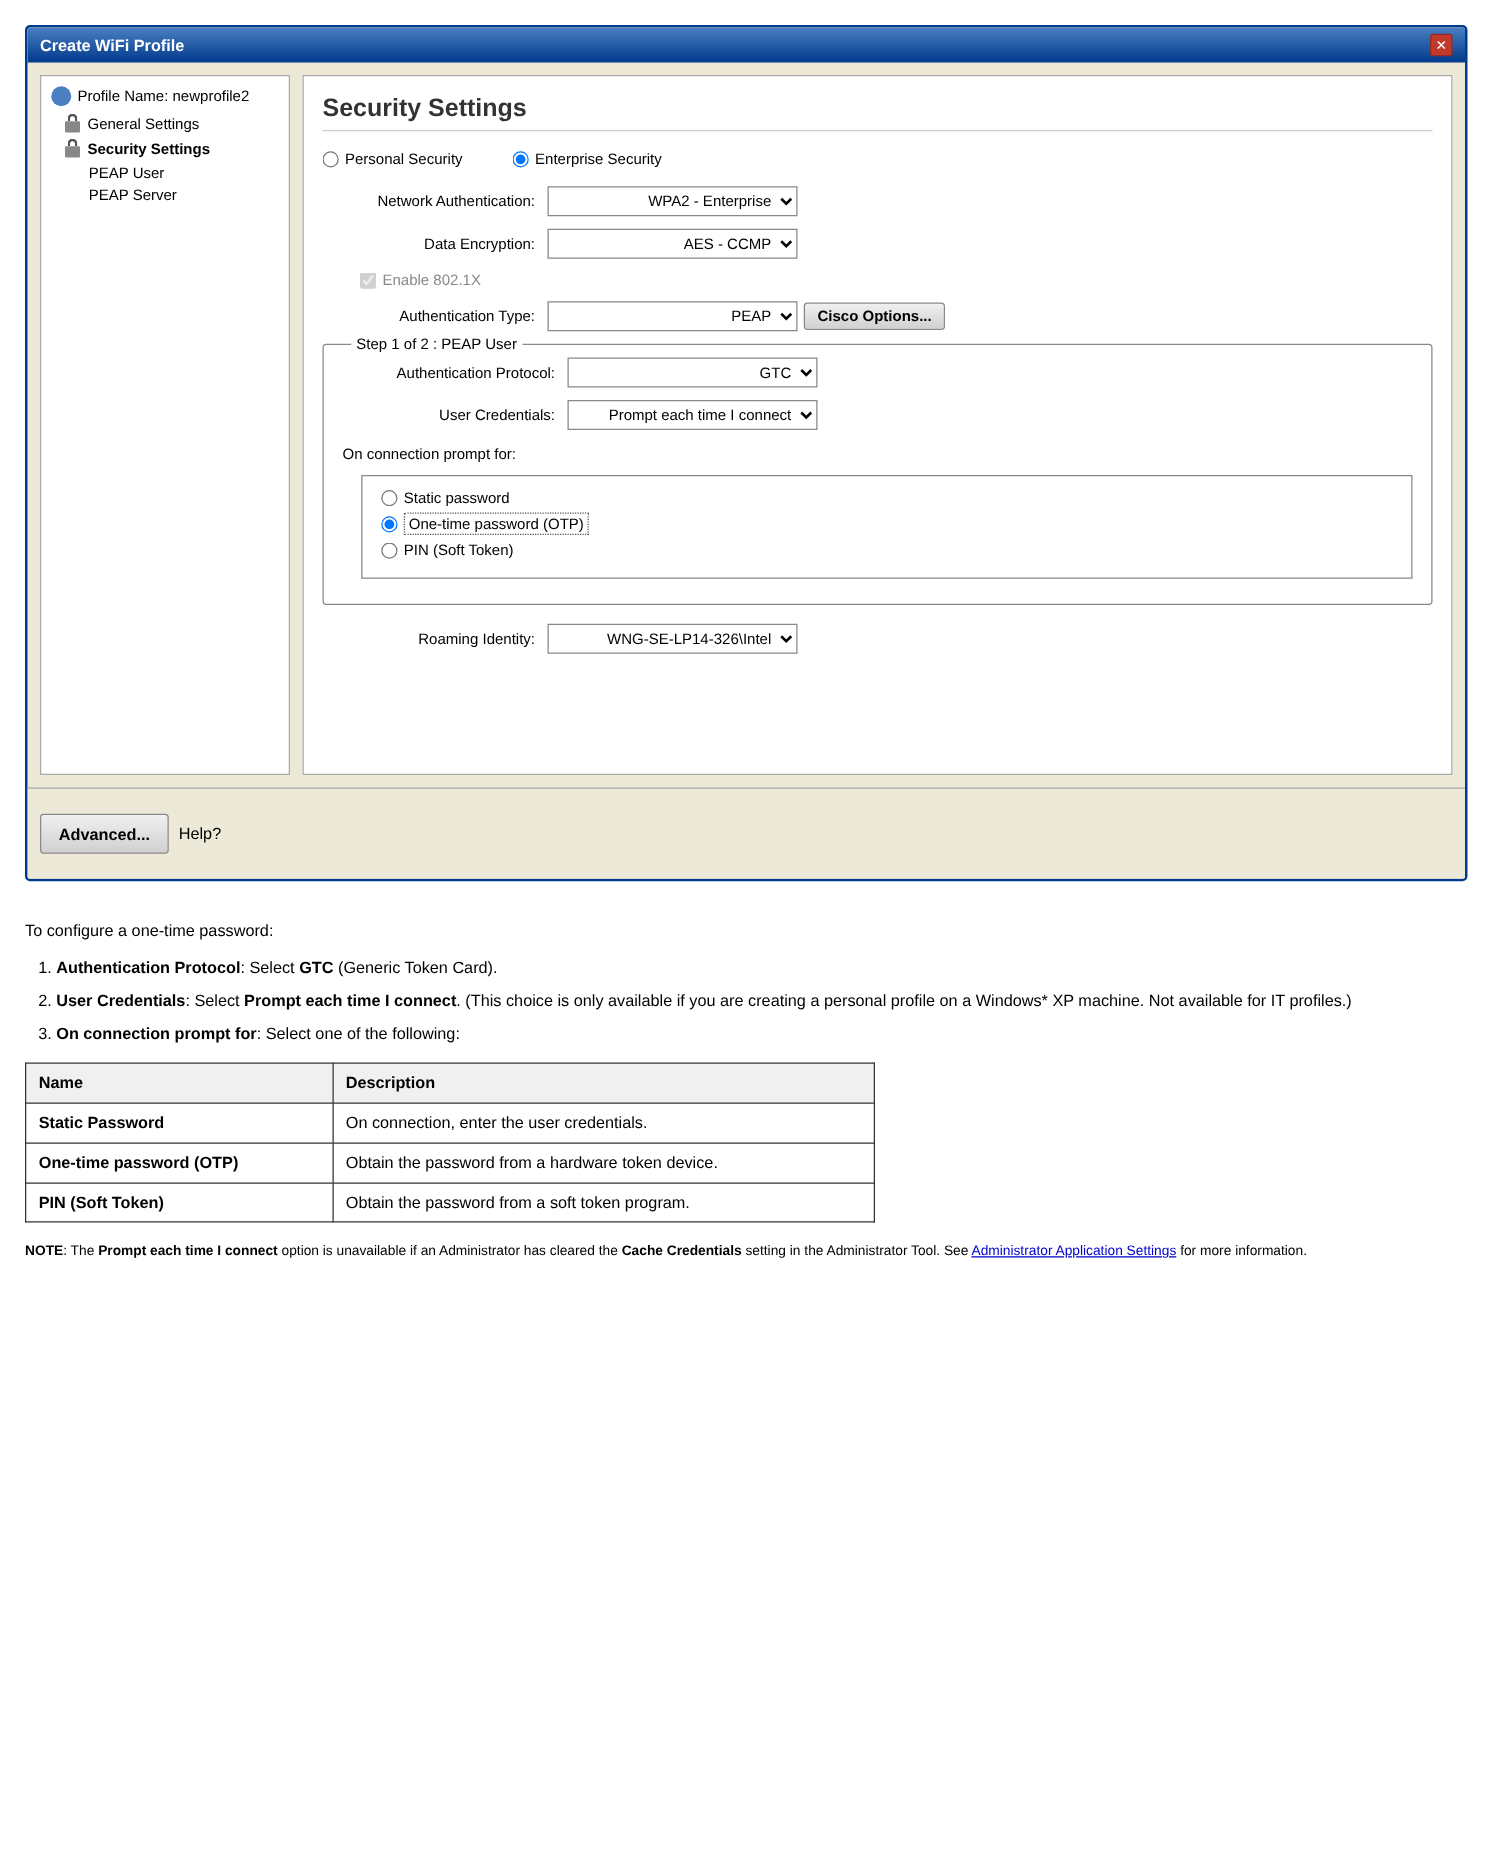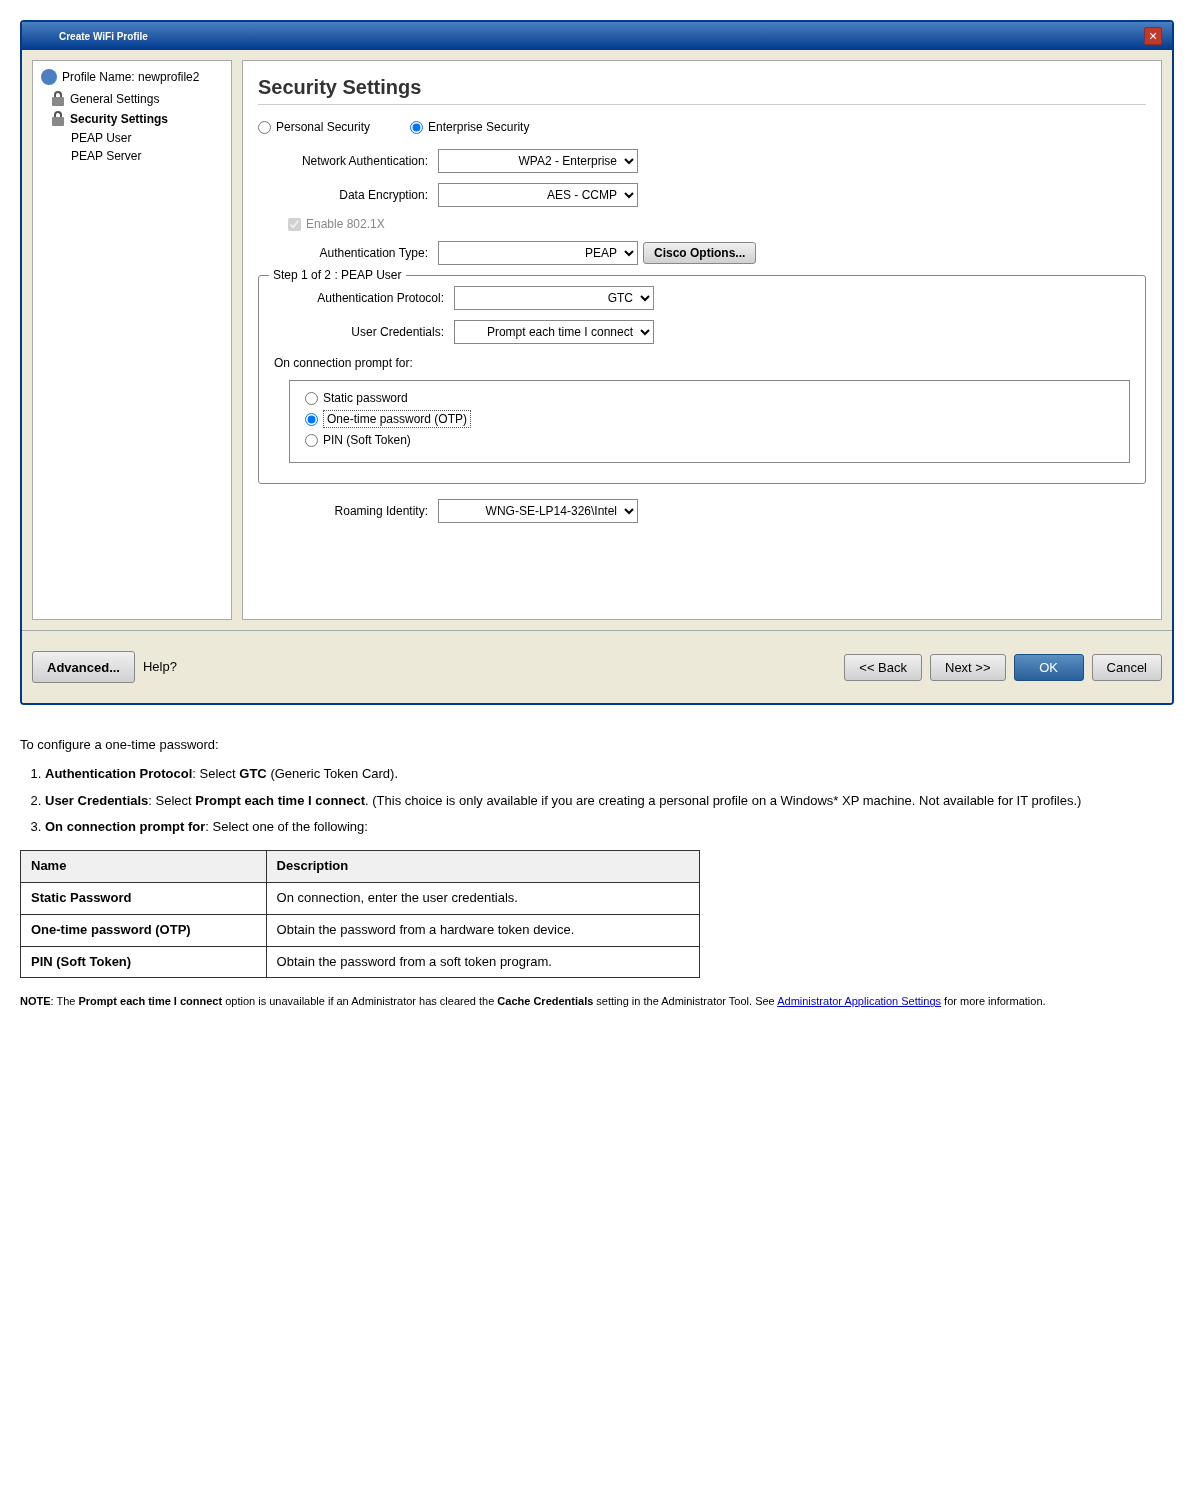--- a/index.html
+++ b/index.html
@@ -23,23 +23,22 @@
     .dialog-titlebar {
       background: linear-gradient(to bottom, #4a7fc1 0%, #003a8c 100%);
       color: white;
       padding: 5px 10px;
       display: flex;
       align-items: center;
       justify-content: space-between;
     }
 
     .dialog-titlebar-title {
-      font-size: 10px;
+      font-size: 13px;
       font-weight: bold;
-      margin-left: 27px;
     }
 
     .dialog-close-btn {
       width: 18px;
       height: 18px;
       background: #c0392b;
       border: 1px solid #922b21;
       border-radius: 2px;
       color: white;
       font-size: 11px;
@@ -209,21 +208,21 @@
       border: 1px solid #888;
       border-radius: 3px;
       padding: 10px 15px;
       margin-bottom: 15px;
       position: relative;
     }
 
     .step-box-title {
       position: absolute;
       top: -8px;
-      left: 10px;
+      left: 22px;
       background: white;
       padding: 0 4px;
       font-size: 12px;
     }
 
     
     .prompt-box {
       border: 1px solid #888;
       padding: 10px 15px;
       margin: 10px 0 10px 15px;
@@ -479,26 +478,20 @@
           </select>
         </div>
       </div>
     </div>
   </div>
 
   <div class="dialog-footer">
     <div class="footer-left">
       <button class="btn btn-advanced">Advanced...</button>
       <span style="line-height:32px;font-size:13px;">Help?</span>
-    </div>
-    <div class="footer-right">
-      <button class="btn">&lt;&lt; Back</button>
-      <button class="btn">Next &gt;&gt;</button>
-      <button class="btn btn-blue">OK</button>
-      <button class="btn">Cancel</button>
     </div>
   </div>
 </div>
 
 <div class="page-content">
   <p>To configure a one-time password:</p>
 
   <ol>
     <li>
       <strong>Authentication Protocol</strong><span>: Select </span><strong>GTC</strong><span> (Generic Token Card).</span>

